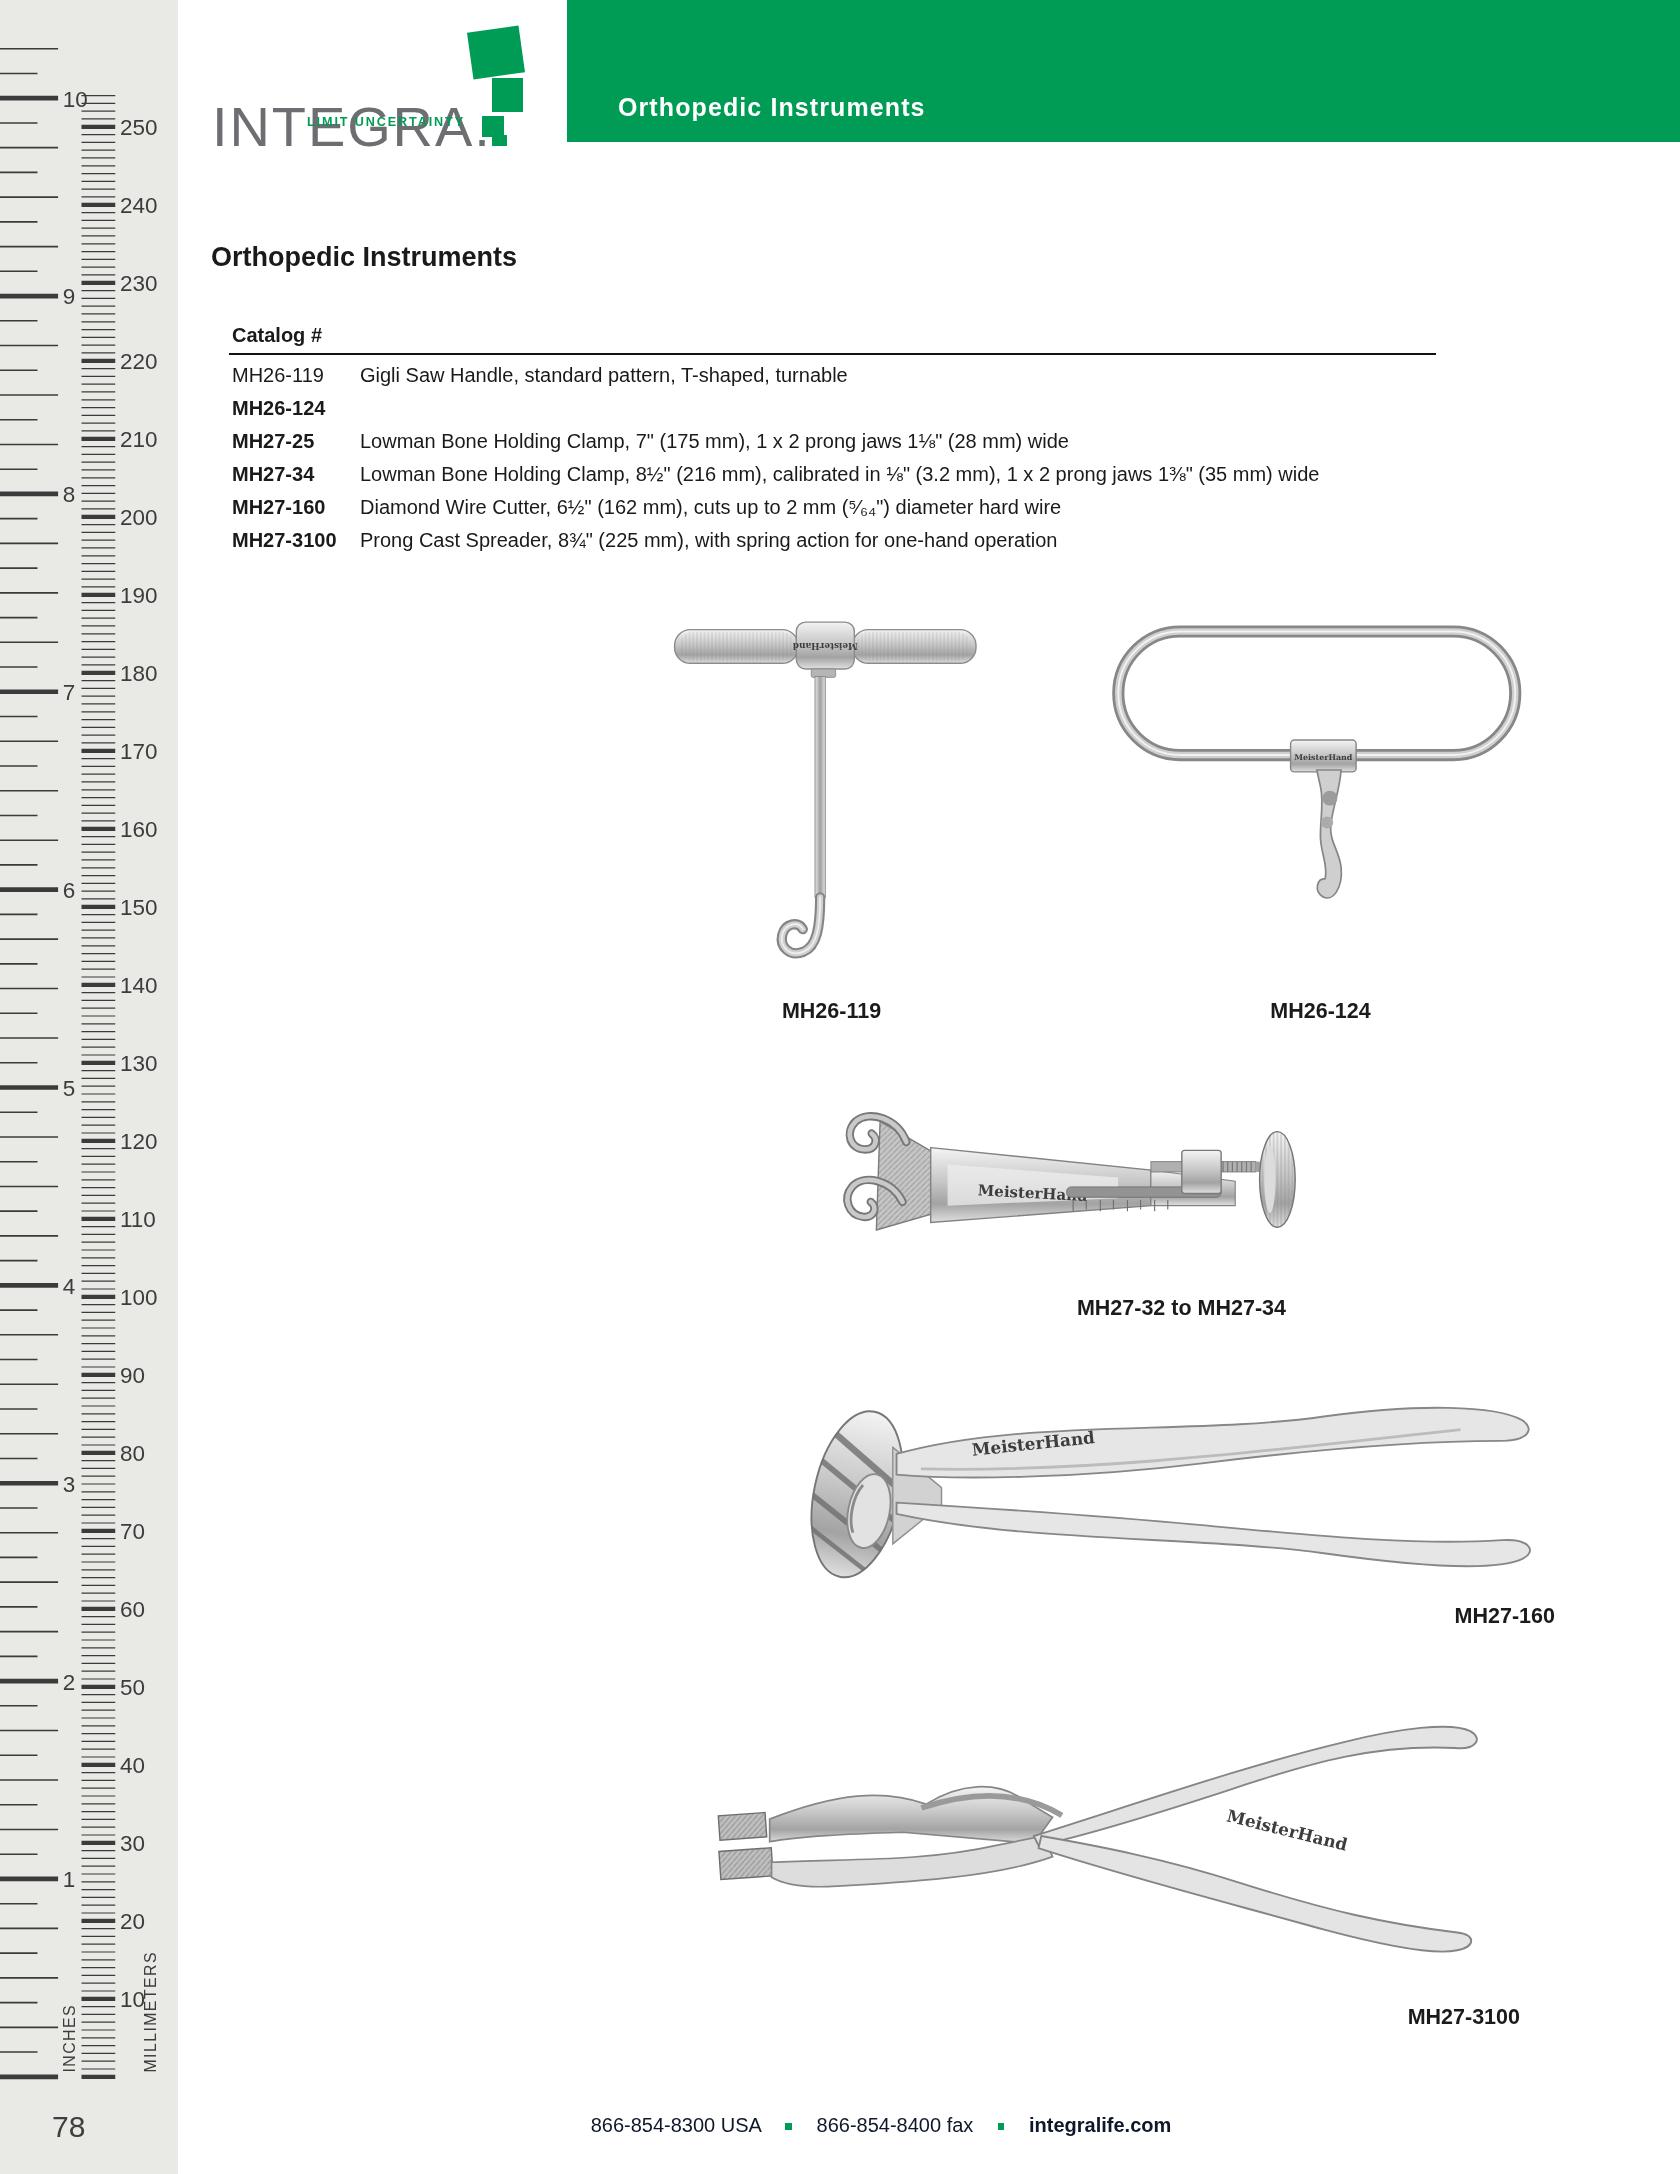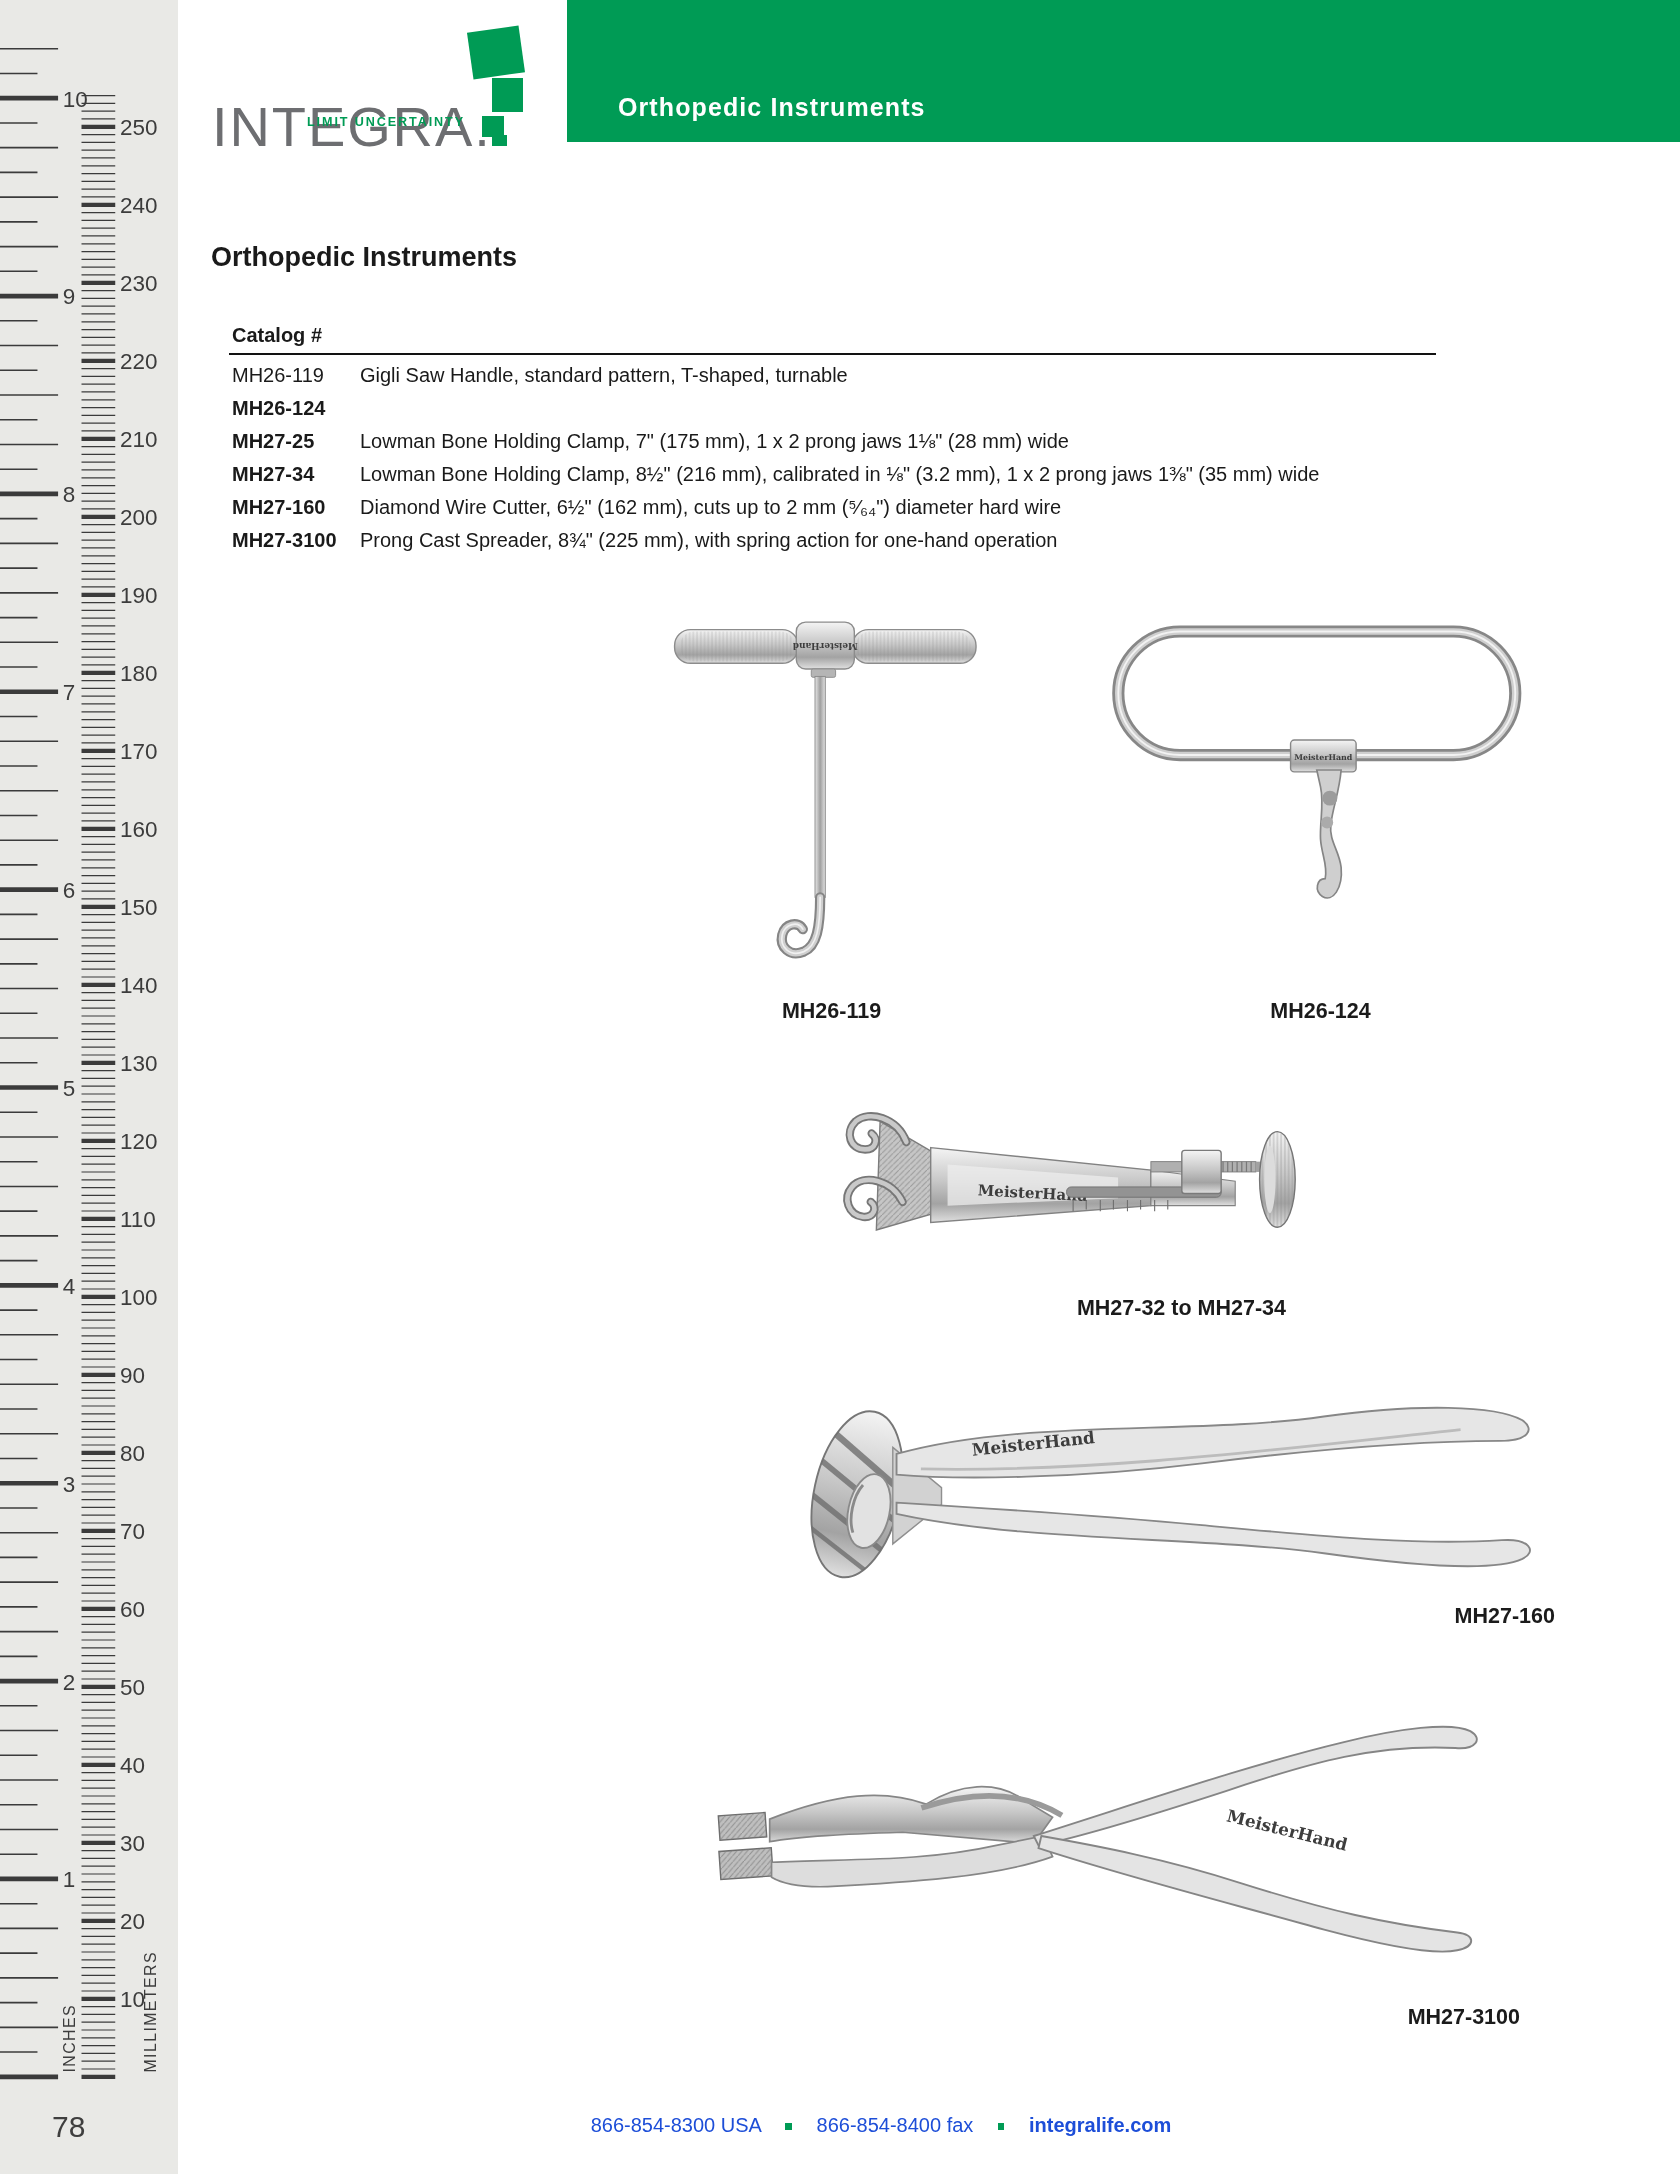--- a/index.html
+++ b/index.html
@@ -34,21 +34,21 @@
   .cat-row{display:flex;height:33px;align-items:center;}
   .cat-row .c1.b{font-weight:bold;}
   
   .instr{position:absolute;}
   .instr-label{position:absolute;font-size:21.5px;font-weight:bold;color:#1b1b1b;}
   .lbl-c{text-align:center;width:187px;}
   .lbl-r{text-align:right;width:234px;}
   .mh-mark{font-family:"DejaVu Serif","Liberation Serif",serif;font-weight:bold;fill:#3d3d3d;}
   
   #footer{position:absolute;left:211px;top:2114px;width:1340px;text-align:center;
-        color:#1d4ed8;font-size:20px;}
+        color:#0f172a;font-size:20px;}
   #footer .sq{display:inline-block;width:6.6px;height:6.6px;background:#009B55;margin:0 19px;
         vertical-align:middle;}
   #footer .site{font-weight:bold;}
   #page-num{position:absolute;left:52px;top:2110px;font-size:30px;color:#3f3f3f;}
 </style>
 </head>
 <body>
 
 <div id="page">
 

